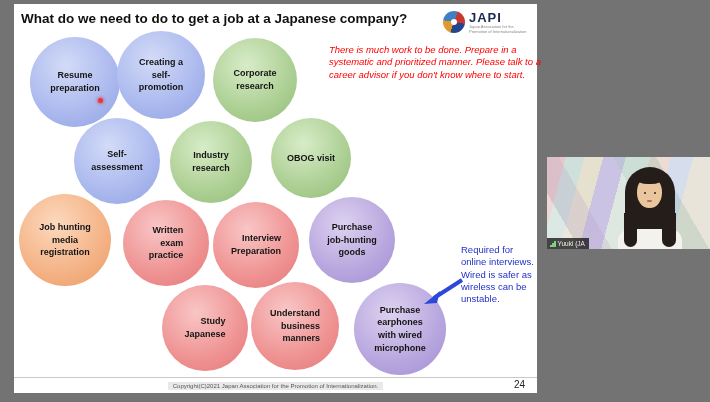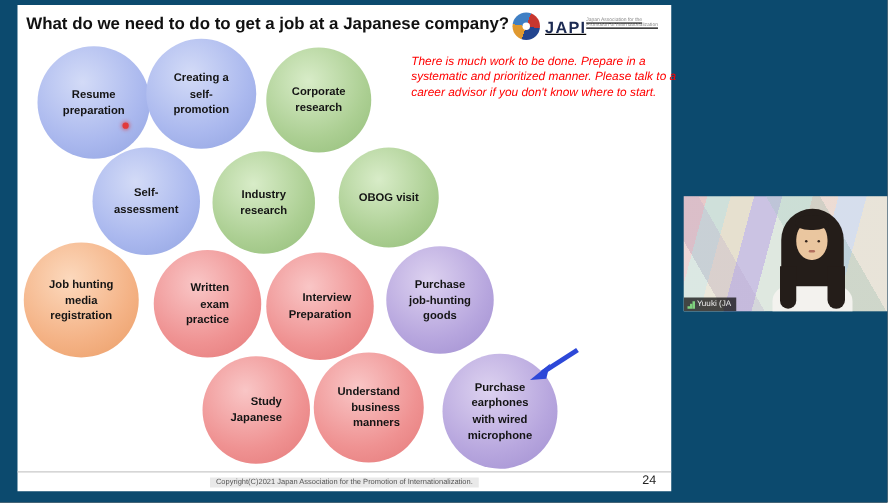--- a/index.html
+++ b/index.html
@@ -1,28 +1,28 @@
 <!DOCTYPE html>
 <html><head>
 <meta charset="utf-8">
 <style>
   * { margin:0; padding:0; box-sizing:border-box; }
   body { background:#000; font-family:"Liberation Sans", sans-serif; }
-  .stage { position:relative; width:710px; height:402px; background:#0c4a6e; overflow:hidden; }
+  .stage { position:relative; width:710px; height:402px; background:#737373; overflow:hidden; }
 
   
   .slide { position:absolute; left:14px; top:4px; width:523px; height:389px; background:#ffffff; }
   .slide-title { position:absolute; left:7px; top:7px; width:440px; font-size:13.5px; font-weight:bold; color:#111; }
 
   .logo { position:absolute; right:6px; top:6px; display:flex; align-items:center; gap:4px; }
   .logo-mark { width:22px; height:22px; border-radius:50%;
     background:conic-gradient(from 20deg, #c8372f 0 22%, #23458f 22% 50%, #e0992f 50% 72%, #3f7fc4 72% 100%);
     position:relative; }
   .logo-mark::after { content:""; position:absolute; left:8px; top:8px; width:6px; height:6px; border-radius:50%; background:#fff; }
-  .logo-text { display:flex; flex-direction:row;text-decoration:underline; }
+  .logo-text { display:flex; flex-direction:column; }
   .logo-name { font-size:13px; font-weight:bold; color:#1c2a52; letter-spacing:1px; }
   .logo-sub { font-size:4px; color:#888; width:62px; line-height:1.2; }
 
   .note-red { position:absolute; left:315px; top:40px; width:213px; font-size:9.5px; line-height:1.3; color:#ff0000;font-style:italic; }
   .note-blue { position:absolute; left:447px; top:240px; width:80px; font-size:9.5px; line-height:1.3; color:#2330c8; }
 
   .bubble { position:absolute; border-radius:50%; display:flex; align-items:center; justify-content:center;
     text-align:center; font-weight:bold; font-size:9px; line-height:1.4; color:#141414;
     white-space:pre-line; padding:5px; }
   .c-blue   { background:radial-gradient(circle at 40% 32%, #d3dbf7 0%, #aab8ee 60%, #90a2e0 100%); }
@@ -91,20 +91,21 @@
 
     <div class="logo">
       <div class="logo-mark"></div>
       <div class="logo-text">
         <span class="logo-name">JAPI</span>
         <span class="logo-sub">Japan Association for the Promotion of Internationalization</span>
       </div>
     </div>
 
     <div class="note-red">There is much work to be done. Prepare in a systematic and prioritized manner. Please talk to a career advisor if you don't know where to start.</div>
+    <div class="note-blue">Required for online interviews. Wired is safer as wireless can be unstable.</div>
 
     <div class="bubble c-blue b1">Resume
 preparation</div>
     <div class="bubble c-blue b2">Creating a
 self-
 promotion</div>
     <div class="bubble c-green b3">Corporate
 research</div>
     <div class="bubble c-blue b4">Self-
 assessment</div>

